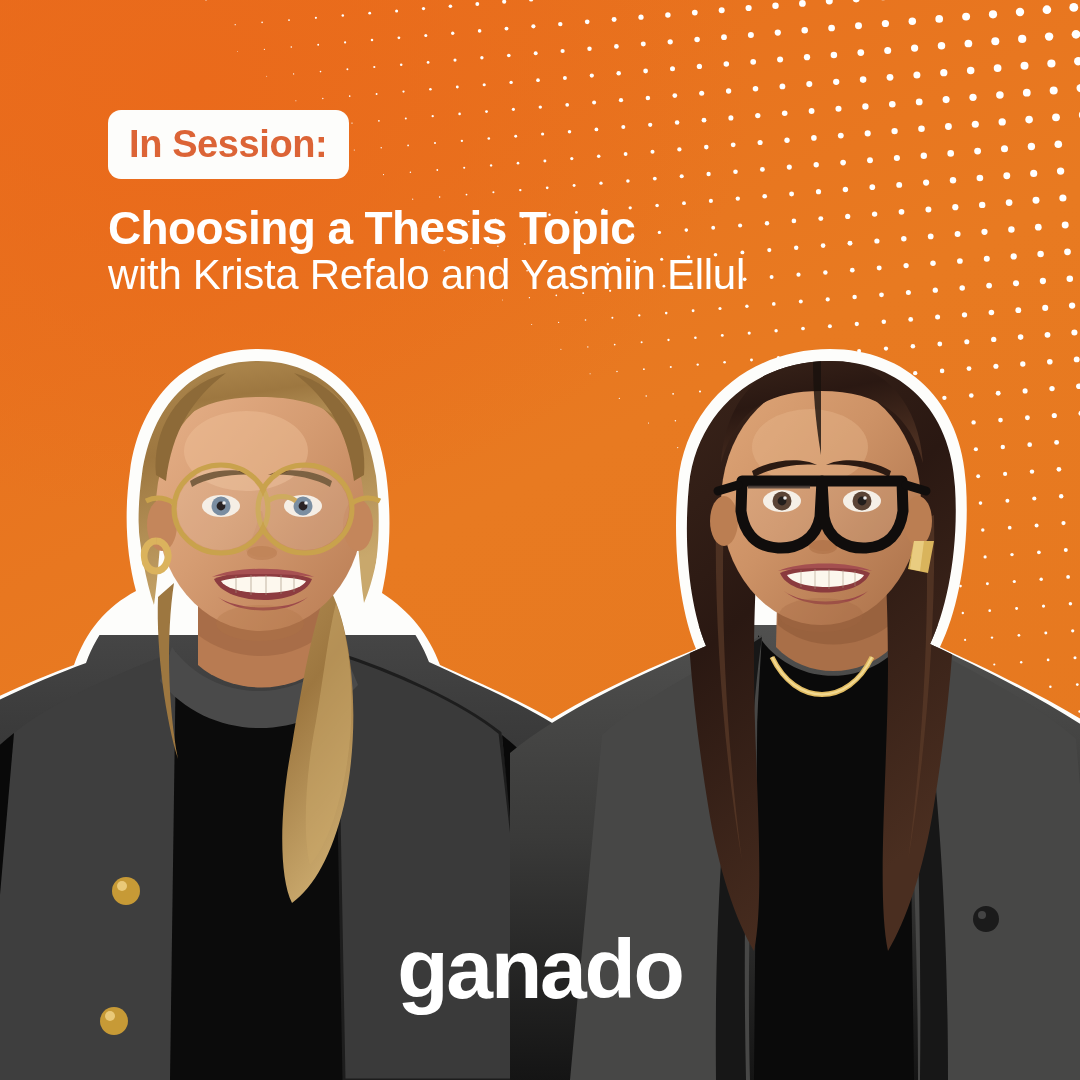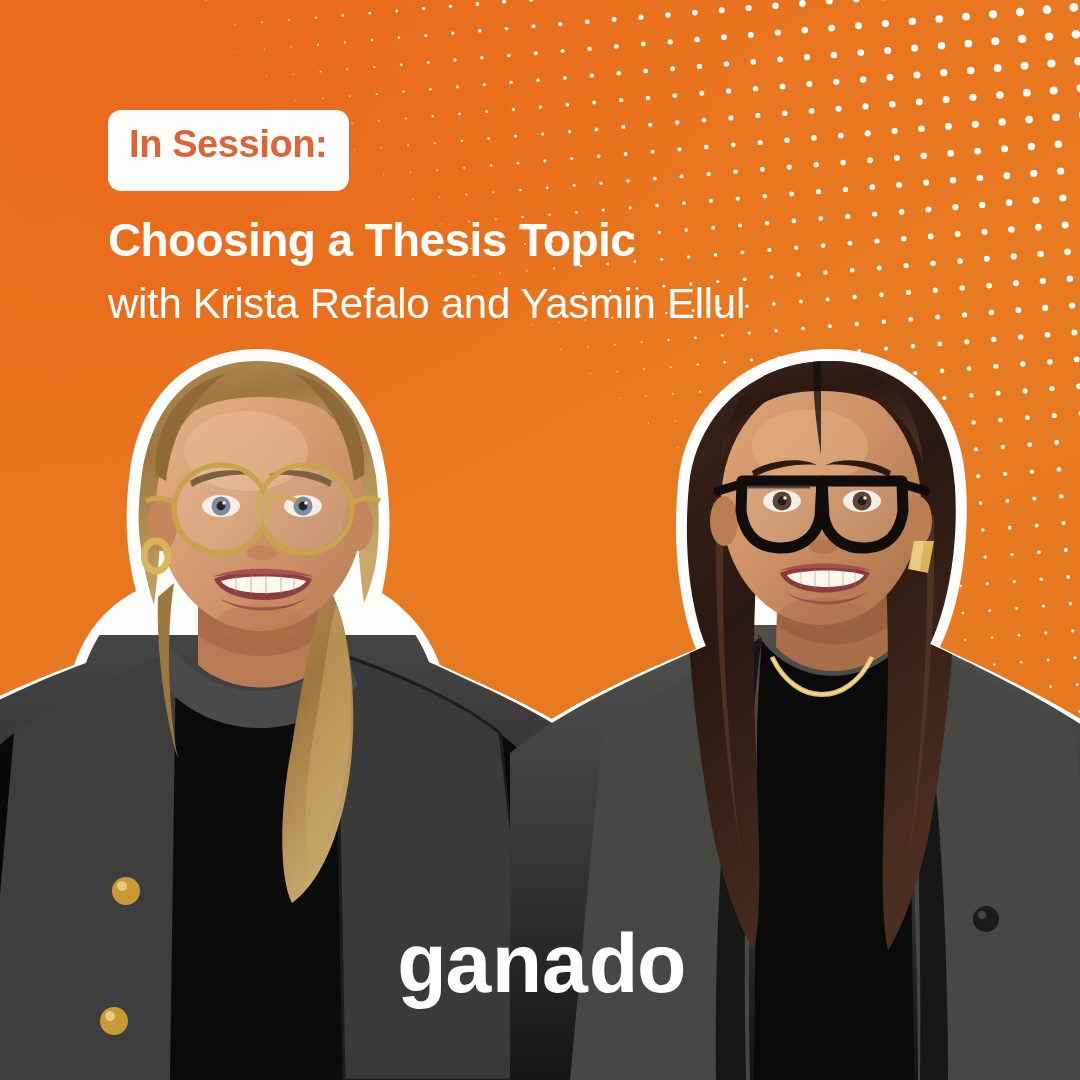--- a/index.html
+++ b/index.html
@@ -37,57 +37,56 @@
   .person { position:absolute; bottom:0; }
   .p-body { position:absolute; inset:0; z-index:1; overflow:hidden; }
 
   
   #text-block { position:absolute; left:108px; top:110px; z-index:30; }
 
   #session-badge {
     display:inline-block;
     background:#fdfdfb;
     border-radius:13px;
-    padding:15px 22px 28px 21px;
+    padding:15px 22px 16px 21px;
     line-height:1;
   }
   #session-badge .lbl {
     font-size:38px; font-weight:700; letter-spacing:-.4px;
     color:#dc6436;
     display:block;
   }
 
   #main-title {
     margin-top:26px;
     font-size:46px; font-weight:700; letter-spacing:-.6px;
     color:#ffffff; line-height:1.04;
     white-space:nowrap;
   }
   #sub-title {
-    margin-top:17px;
     font-size:42px; font-weight:400; letter-spacing:-.3px;
     color:#ffffff; line-height:1.04;
     white-space:nowrap;
   }
 
   
   #logo-lockup {
     position:absolute;
     left:50%; transform:translateX(-50%);
     bottom:72px;
     z-index:40;
     text-align:center;
   }
   #wordmark {
     font-size:84px;
     font-weight:700;
     letter-spacing:-2.2px;
     color:#ffffff;
     line-height:.92;
-    font-family:Liberation Mono, monospace;
+    font-family:Liberation Sans, sans-serif;
   }
 
   #insession-badge {
     position:relative;
     width:232px; height:70px;
     margin:8px auto 0;
   }
   .tagbox {
     position:absolute;
     background:#ffffff;

